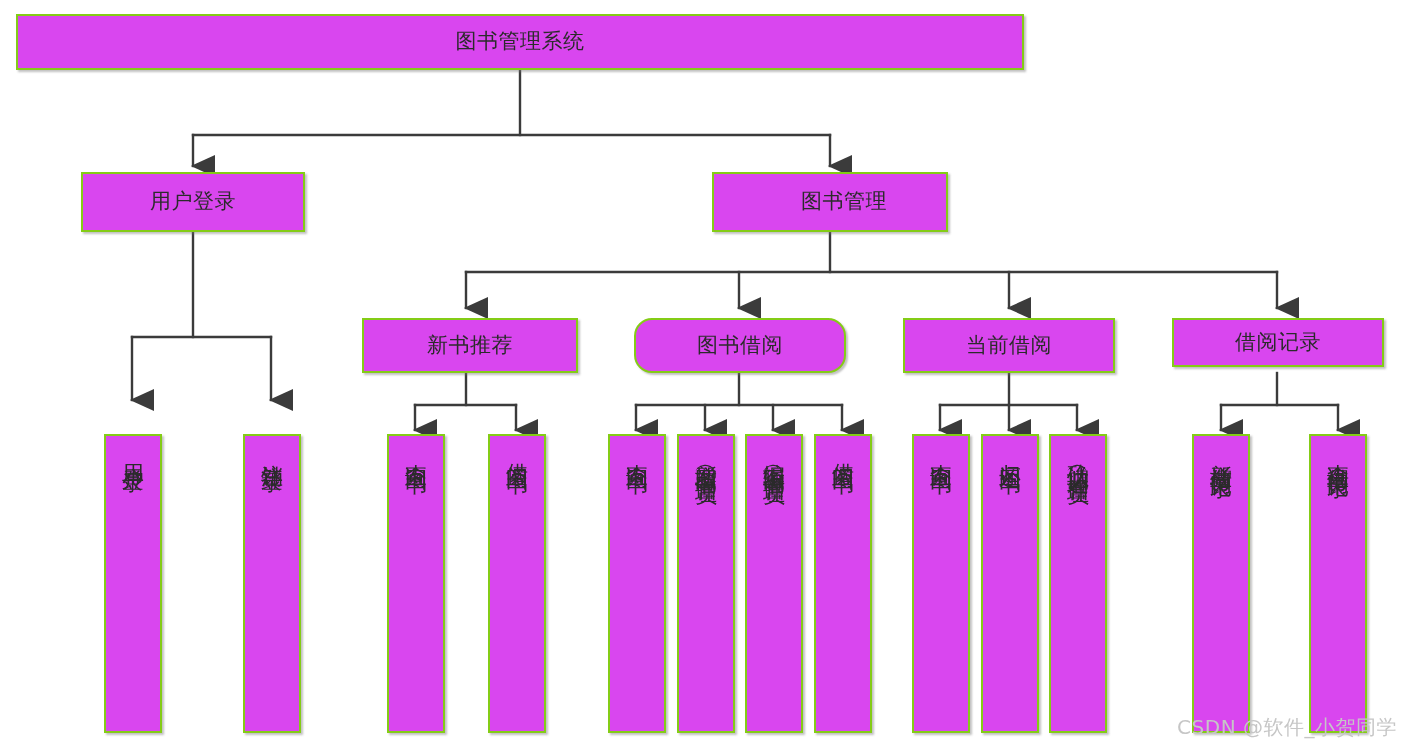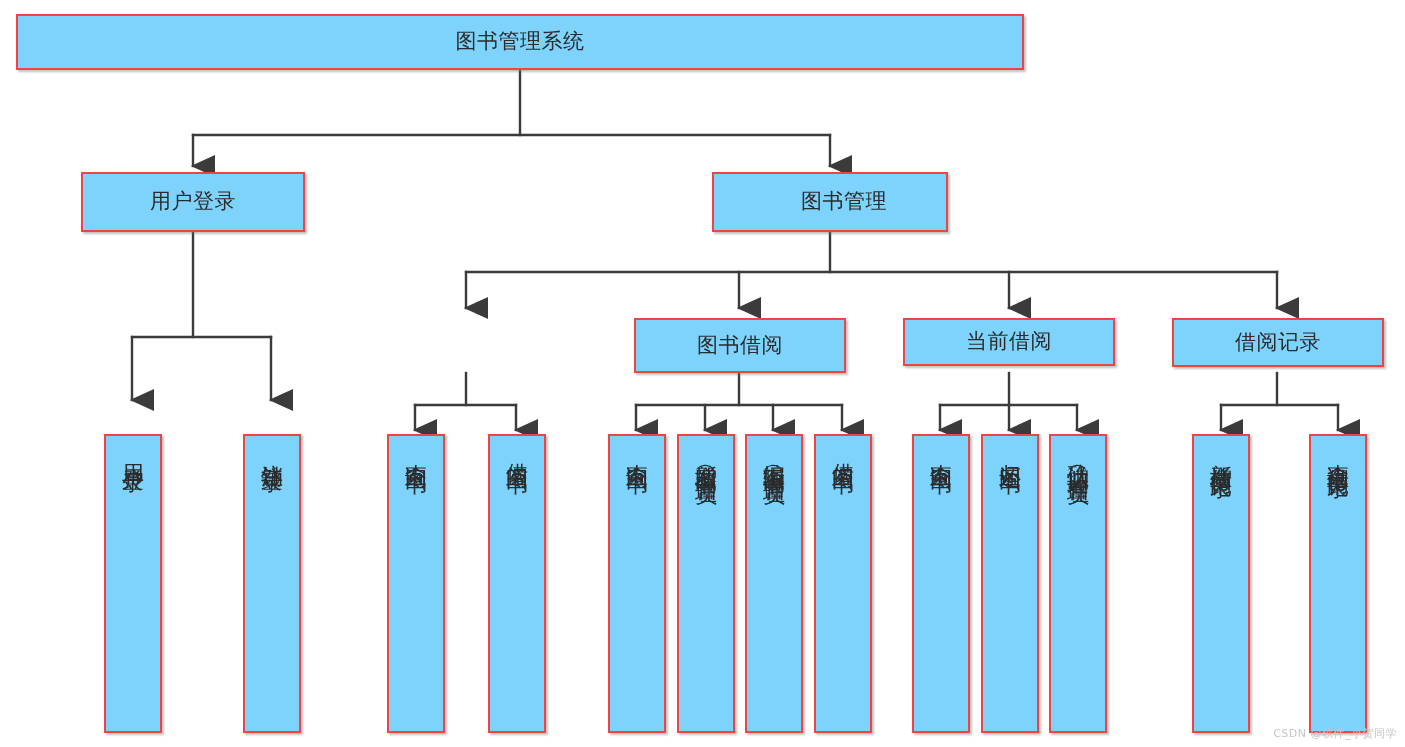--- a/index.html
+++ b/index.html
@@ -22,22 +22,22 @@
     position: absolute;
     left: 0;
     top: 0;
     width: 1405px;
     height: 747px;
     pointer-events: none;
   }
   .node {
     position: absolute;
     box-sizing: border-box;
-    background: #7dd3fc;
-    border: 2px solid #ef4444;
+    background: #d946ef;
+    border: 2px solid #84cc16;
     box-shadow: 2px 2px 2px rgba(120,120,120,0.45);
     display: flex;
     align-items: center;
     justify-content: center;
     color: #2b2b2b;
     z-index: 2;
   }
   .node .lbl {
     display: block;
     line-height: 1.12;
@@ -60,21 +60,21 @@
     writing-mode: vertical-rl;
     text-orientation: upright;
     font-size: 22px;
     letter-spacing: 3px;
     line-height: 1;
   }
   .watermark {
     position: absolute;
     right: 8px;
     bottom: 6px;
-    font-size: 11px;
+    font-size: 20px;
     color: #c6c6c6;
     letter-spacing: 0.5px;
     z-index: 3;
     white-space: nowrap;
   }
 </style>
 </head>
 <body>
 
 <div id="canvas">
@@ -136,26 +136,29 @@
   </div>
 
   <div class="node horizontal" style="left:81px; top:172px; width:224px; height:60px;">
     <span class="lbl">用户登录</span>
   </div>
 
   <div class="node horizontal" style="left:712px; top:172px; width:236px; height:60px;padding-left:28px;">
     <span class="lbl">图书管理</span>
   </div>
 
-
-  <div class="node horizontal" style="left:634px; top:318px; width:212px; height:55px;">
+  <div class="node horizontal" style="left:362px; top:318px; width:216px; height:55px;">
+    <span class="lbl">新书推荐</span>
+  </div>
+
+  <div class="node horizontal" style="left:634px; top:318px; width:212px; height:55px;border-radius:18px;">
     <span class="lbl">图书借阅</span>
   </div>
 
-  <div class="node horizontal" style="left:903px; top:318px; width:212px; height:48px;">
+  <div class="node horizontal" style="left:903px; top:318px; width:212px; height:55px;">
     <span class="lbl">当前借阅</span>
   </div>
 
   <div class="node horizontal" style="left:1172px; top:318px; width:212px; height:49px;">
     <span class="lbl">借阅记录</span>
   </div>
 
   <div class="node vertical" style="left:104px; top:434px; width:58px; height:299px;">
     <span class="lbl">用户登录</span>
   </div>

